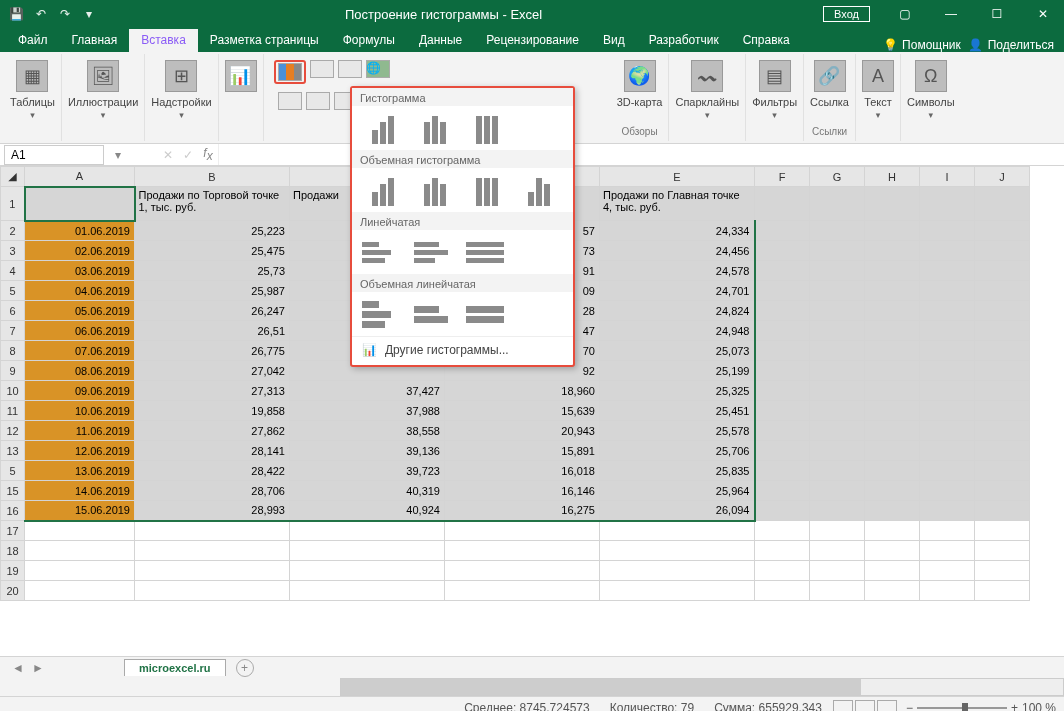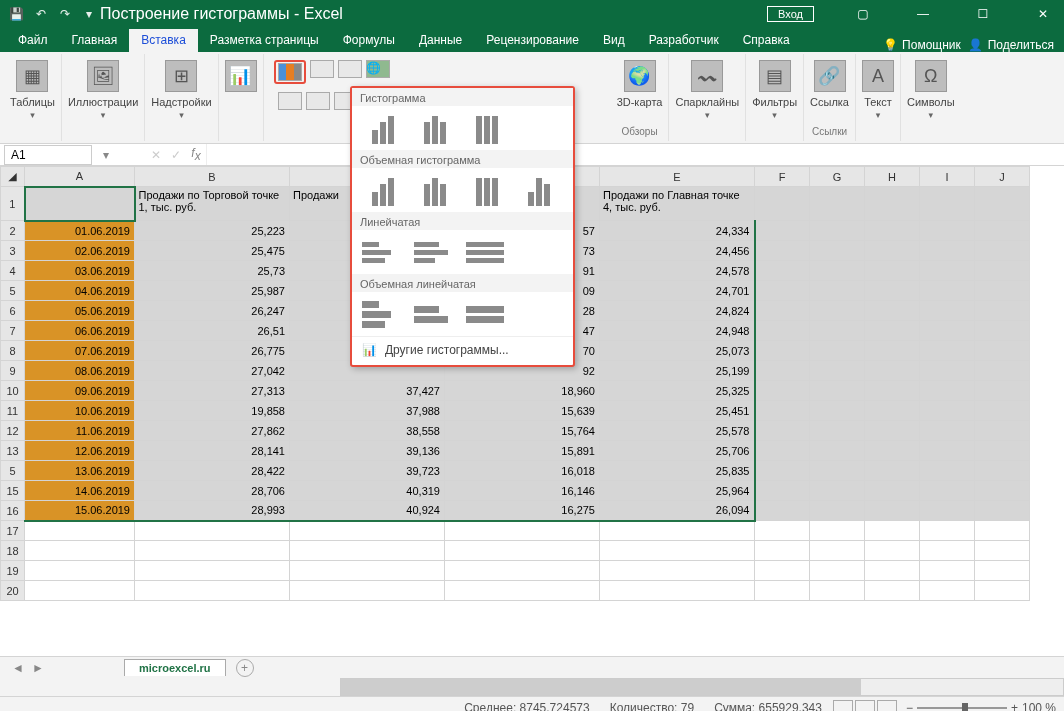--- a/index.html
+++ b/index.html
@@ -1,41 +1,41 @@
 <!DOCTYPE html>
 <html><head>
 <meta charset="utf-8">
 <style>
 *{box-sizing:border-box;margin:0;padding:0;font-family:'Segoe UI',Tahoma,sans-serif;font-size:12px;}
 body{background:#fff;width:1064px;height:711px;overflow:hidden;position:relative;}
 .titlebar{height:28px;background:#0c6b3f;display:flex;align-items:center;color:#fff;}
 .titlebar .qat{display:flex;gap:2px;padding-left:6px;}
 .titlebar .qat .qbtn{width:22px;height:22px;display:flex;align-items:center;justify-content:center;color:#fff;opacity:.9;}
-.titlebar .title{flex:1;font-size:16px;}
-.titlebar .right{display:flex;align-items:center;gap:18px;margin-left:36px;}
+.titlebar .title{flex:1;text-align:center;font-size:13px;}
+.titlebar .right{display:flex;align-items:center;gap:4px;margin-left:36px;}
 .titlebar .login{border:1px solid #fff;padding:1px 10px;font-size:11px;margin-right:10px;}
 .titlebar .winbtn{width:42px;height:28px;display:flex;align-items:center;justify-content:center;}
 .winbtn.cls{background:none;}
 .tabs{height:24px;background:#0c6b3f;display:flex;align-items:flex-end;padding-left:6px;color:#fff;}
 .tabs .tab{padding:4px 12px 5px;font-size:12px;cursor:pointer;}
-.tabs .tab.active{background:#f3f3f3;color:#1d4ed8;}
+.tabs .tab.active{background:#f3f3f3;color:#8b5cf6;}
 .tabs .spacer{flex:1;}
 .tabs .right-tabs{display:flex;align-items:center;gap:8px;padding-right:10px;}
 .tabs .right-tabs .lt{display:flex;align-items:center;gap:4px;font-size:12px;}
 .ribbon{height:92px;background:#f3f3f3;border-bottom:1px solid #d4d4d4;display:flex;padding:2px 4px;position:relative;}
 .ribbon .grp{display:flex;flex-direction:column;align-items:center;justify-content:flex-start;padding:2px 6px;border-right:1px solid #e1e1e1;}
 .ribbon .grp .icobox{display:flex;flex-direction:column;align-items:center;gap:2px;padding-top:4px;}
 .ribbon .grp .ico{width:32px;height:32px;background:#bdbdbd;border:1px solid #999;display:flex;align-items:center;justify-content:center;font-size:18px;color:#555;}
 .ribbon .grp .lbl{font-size:11px;text-align:center;line-height:1.1;margin-top:2px;color:#444;}
 .ribbon .grp .glabel{font-size:10px;color:#777;margin-top:auto;padding-bottom:2px;}
 .ribbon .small-icons{display:flex;gap:4px;padding:4px;}
 .ribbon .small-icons .sico{width:24px;height:18px;border:1px solid #aaa;background:#e8e8e8;}
 .highlight-btn{border:2px solid #e74c3c;border-radius:3px;padding:1px 2px;}
 .formulabar{height:22px;display:flex;align-items:center;border-bottom:1px solid #d4d4d4;background:#fff;}
-.formulabar .namebox{width:88px;border:1px solid #ccc;padding:2px 6px;font-size:12px;margin:0 4px;}
+.formulabar .namebox{width:100px;border:1px solid #ccc;padding:2px 6px;font-size:12px;margin:0 4px;}
 .formulabar .fbtn{width:20px;text-align:center;color:#888;}
 .grid-wrap{position:relative;height:490px;overflow:hidden;background:#fff;}
 table.sheet{border-collapse:collapse;table-layout:fixed;}
 .sheet th,.sheet td{border:1px solid #d4d4d4;height:20px;font-size:11px;padding:0 4px;overflow:hidden;white-space:nowrap;}
 .sheet th{background:#e6e6e6;color:#333;font-weight:normal;text-align:center;}
 .sheet .rowhdr{background:#e6e6e6;text-align:center;width:24px;}
 .sheet .colA{width:110px;}
 .sheet .colW{width:155px;}
 .sheet .colN{width:55px;}
 .hdr-orange{background:#d99326!important;color:#000;text-align:right;}
@@ -381,21 +381,21 @@
           <td></td>
           <td></td>
           <td></td>
           <td></td>
         </tr>
         <tr class="selbody">
           <th class="rowhdr">12</th>
     <td class="hdr-orange" style="">11.06.2019</td>
     <td class="val" style="">27,862</td>
     <td class="val" style="">38,558</td>
-    <td class="val" style="">15,764</td>
+    <td class="val" style="">20,943</td>
     <td class="val" style="border-right:2px solid #217346;">25,578</td>
     <td></td>
           <td></td>
           <td></td>
           <td></td>
           <td></td>
         </tr>
         <tr class="selbody">
           <th class="rowhdr">13</th>
     <td class="hdr-orange" style="">12.06.2019</td>

